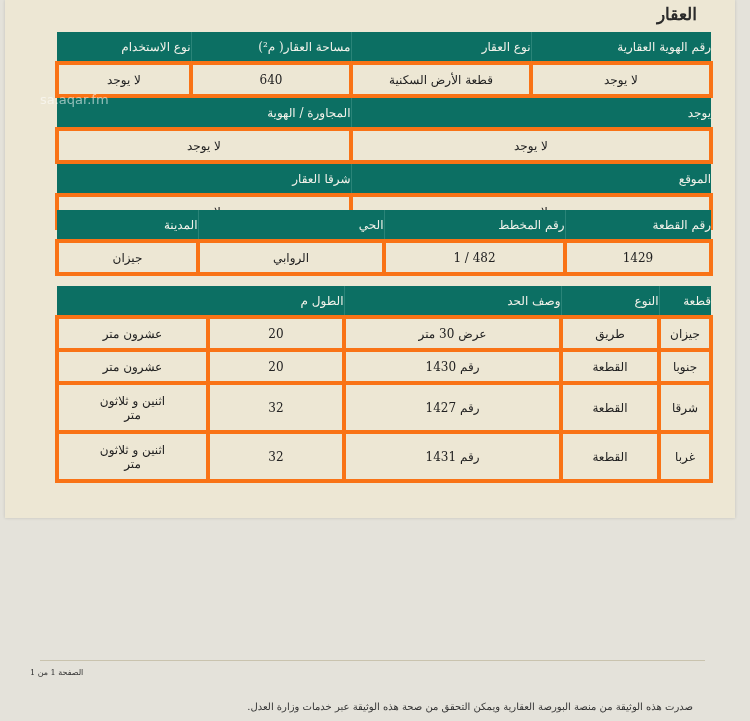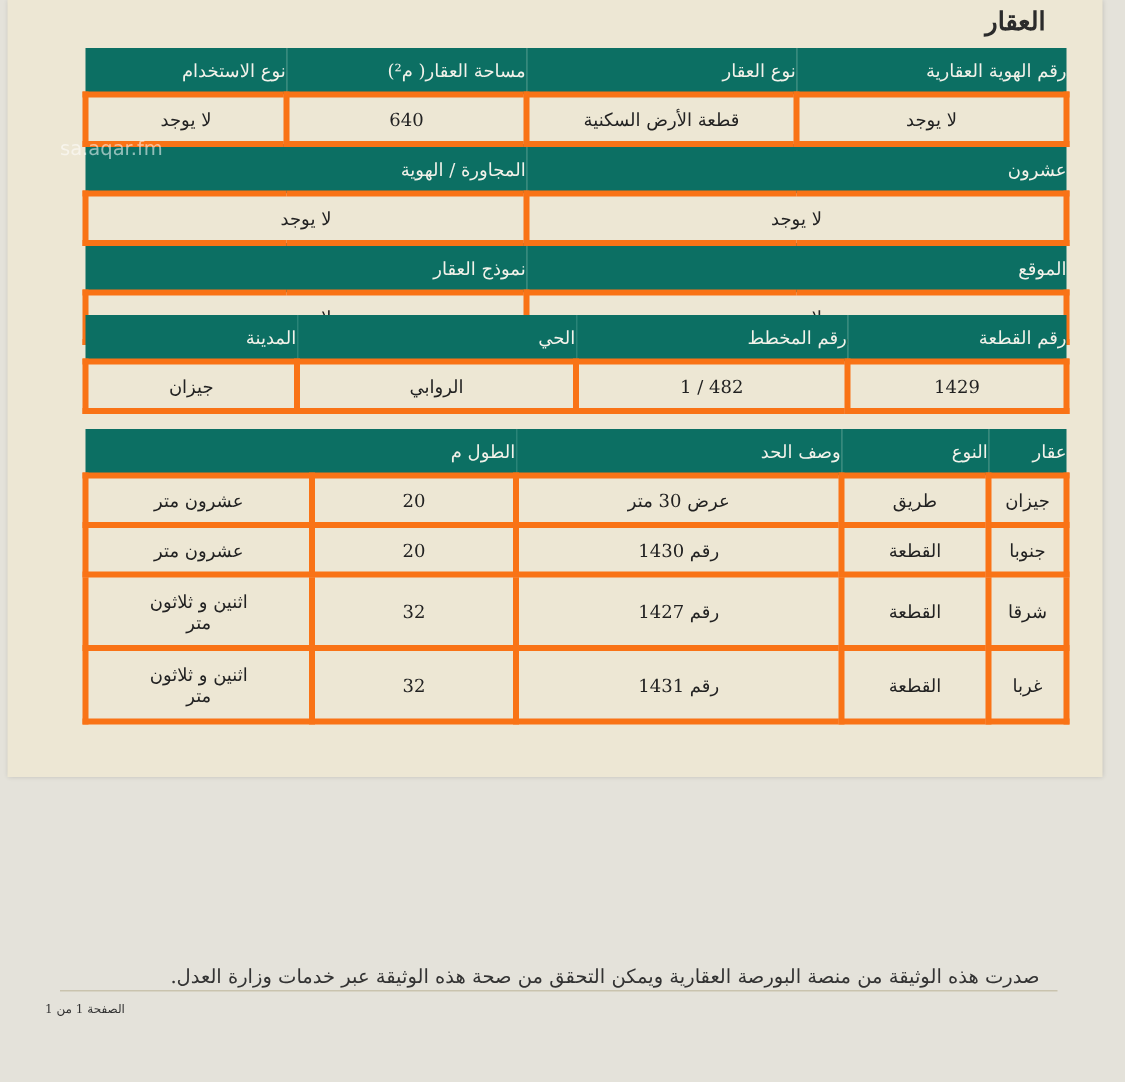--- a/index.html
+++ b/index.html
@@ -46,22 +46,22 @@
       font-family: "DejaVu Sans", sans-serif;
       pointer-events: none;
     }
     .watermark .logo { font-size: 40px; font-weight: bold; line-height: 44px; direction: rtl; }
     .watermark .url { font-size: 13px; margin-left: 18px; }
     .footer-line {
       position: absolute; left: 35px; right: 30px; top: 660px;
       border-top: 1px solid #c9c3ae;
     }
     .footer-text {
-      position: absolute; right: 42px; top: 643px;
-      font-size: 13px; color: #333; direction: rtl;
+      position: absolute; right: 42px; top: 701px;
+      font-size: 10px; color: #333; direction: rtl;
     }
     .footer-page {
       position: absolute; left: 25px; top: 668px;
       font-size: 8px; color: #333; direction: rtl;
     }
   </style>
 </head>
 <body>
 
 <div class="paper">
@@ -81,30 +81,30 @@
       <th>مساحة العقار( م²)</th>
       <th>نوع الاستخدام</th>
     </tr>
     <tr>
       <td>لا يوجد</td>
       <td>قطعة الأرض السكنية</td>
       <td>640</td>
       <td>لا يوجد</td>
     </tr>
     <tr>
-      <th colspan="2">عشرون</th>
+      <th colspan="2">يوجد</th>
       <th colspan="2">المجاورة / الهوية</th>
     </tr>
     <tr>
       <td colspan="2">لا يوجد</td>
       <td colspan="2">لا يوجد</td>
     </tr>
     <tr>
       <th colspan="2">الموقع</th>
-      <th colspan="2">نموذج العقار</th>
+      <th colspan="2">شرقا العقار</th>
     </tr>
     <tr>
       <td colspan="2">لا يوجد</td>
       <td colspan="2">لا يوجد</td>
     </tr>
   </tbody>
     </table>
 
   <table class="grid t2">
     <colgroup>
@@ -132,21 +132,21 @@
   <table class="grid t3">
     <colgroup>
         <col style="width:52px">
         <col style="width:98px">
         <col style="width:217px">
         <col style="width:136px">
         <col style="width:151px">
       </colgroup>
     <tbody>
         <tr>
-      <th>عقار</th>
+      <th>قطعة</th>
       <th>النوع</th>
       <th>وصف الحد</th>
       <th colspan="2">الطول م</th>
     </tr>
     <tr>
       <td>جيزان</td>
       <td>طريق</td>
       <td>عرض 30 متر</td>
       <td>20</td>
       <td>عشرون متر</td>

